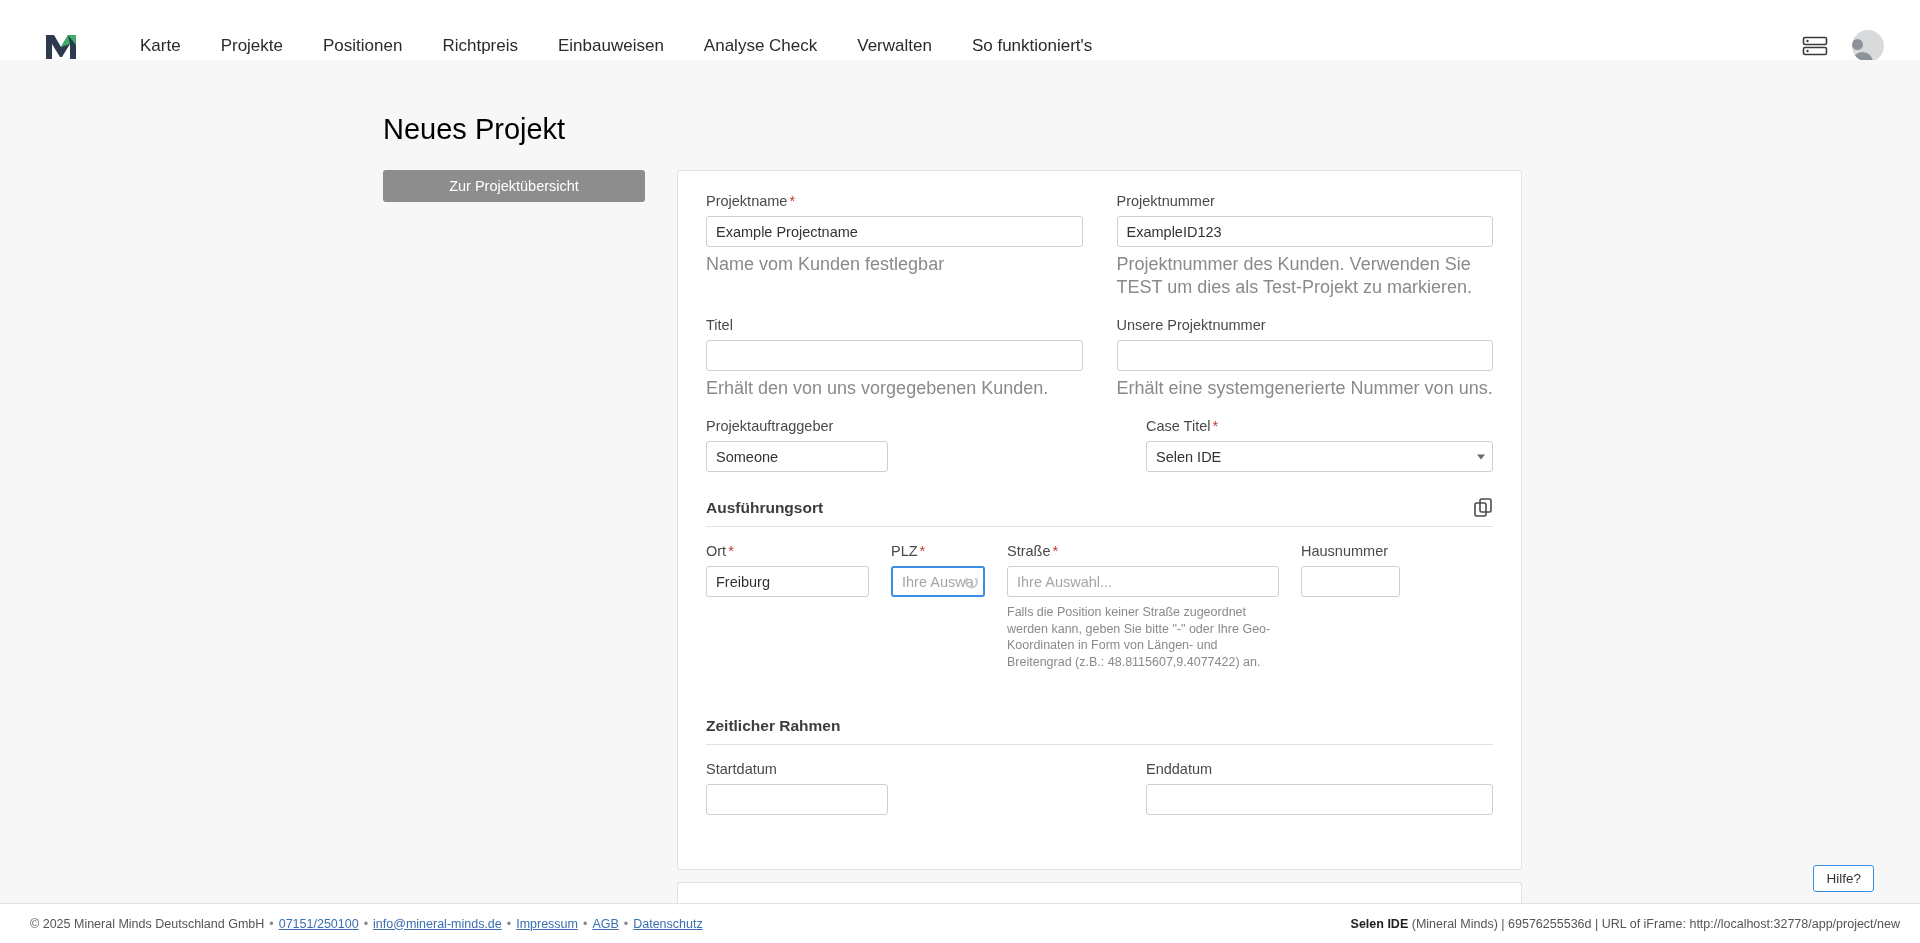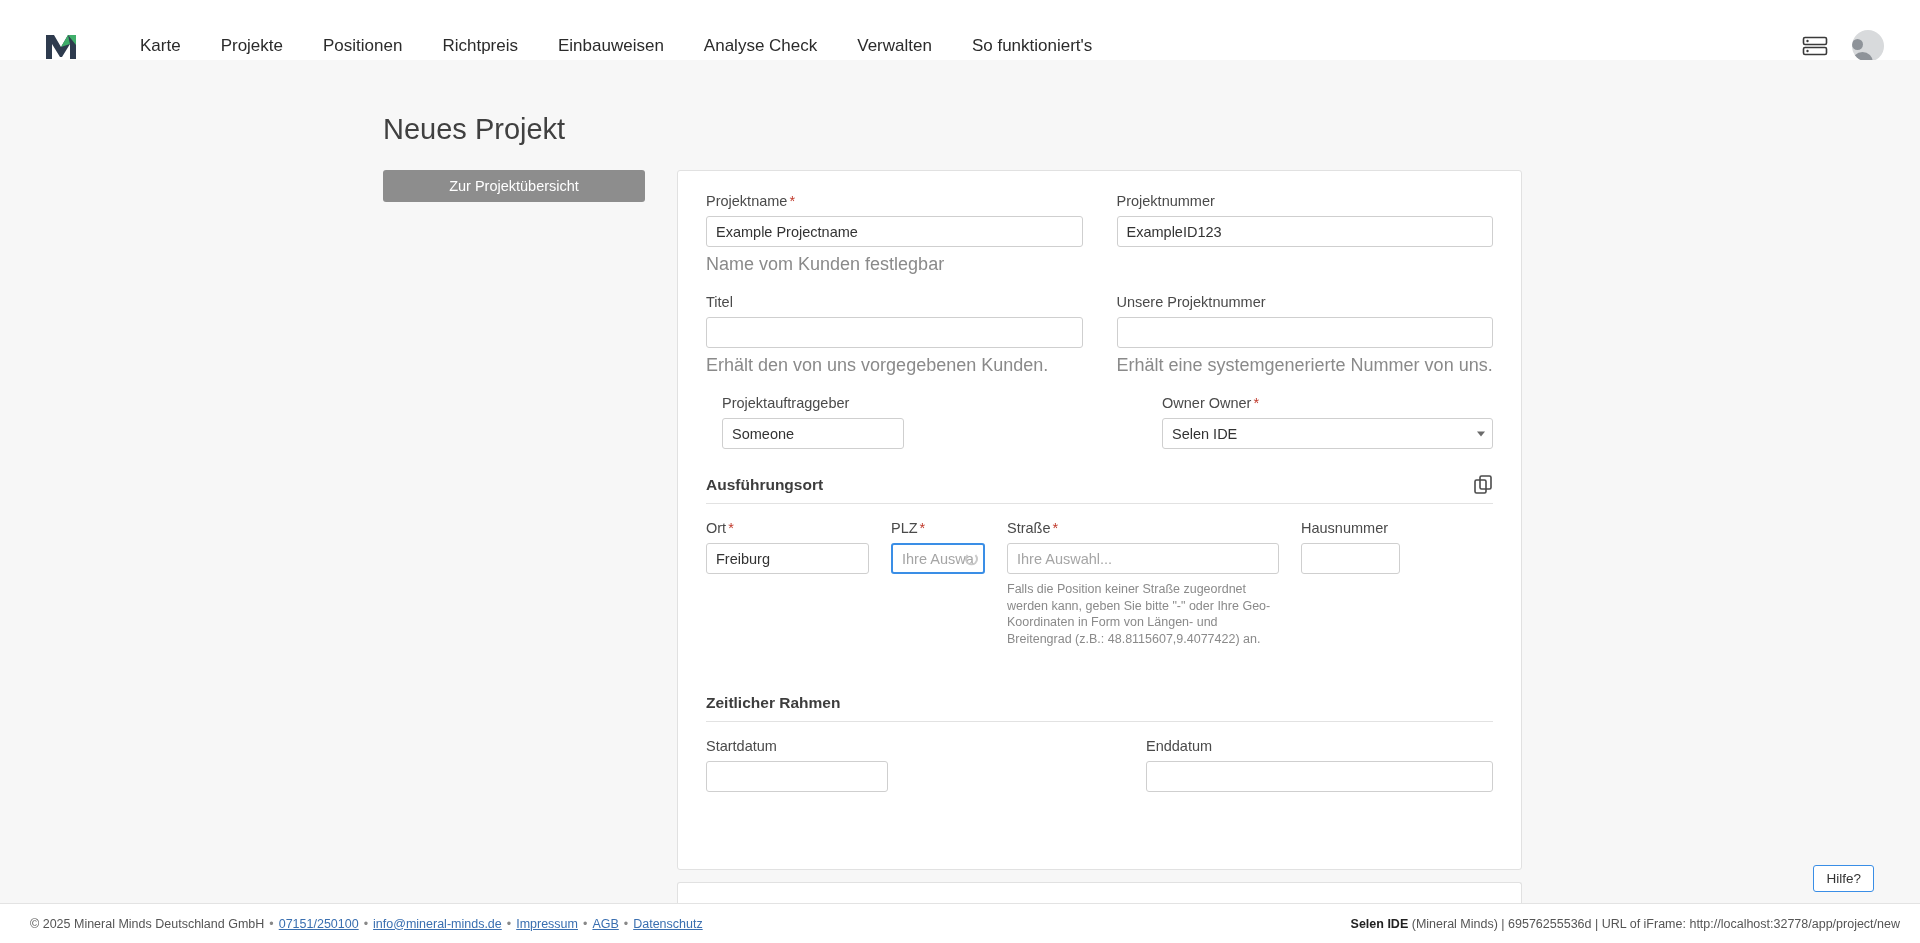--- a/index.html
+++ b/index.html
@@ -68,21 +68,21 @@
   }
 
   
   .page-bg {
     position: absolute; top: 60px; left: 0;
     width: 1920px; height: 843px;
     background: #f7f7f7;
   }
   .page-title {
     position: absolute; top: 113px; left: 383px;
-    font-size: 29px; color: #404040; font-weight: 400;
+    font-size: 29px; color: #000000; font-weight: 400;
   }
   .btn-overview {
     position: absolute; top: 170px; left: 383px;
     width: 262px; height: 32px;
     background: #8d8d8d;
     color: #ffffff;
     font-size: 14.5px;
     border: none; border-radius: 3px;
     cursor: pointer;
     display: flex; align-items: center; justify-content: center;
@@ -286,44 +286,45 @@
       <div class="col">
         <label class="field-label">
           <span>Projektname</span><span class="req">*</span>
         </label>
         <input type="text" value="Example Projectname" style="">
         <div class="help-text">Name vom Kunden festlegbar</div>
       </div>
       <div class="col">
         <label class="field-label">Projektnummer</label>
         <input type="text" value="ExampleID123" style="">
+        <div class="help-text">Projektnummer des Kunden. Verwenden Sie TEST um dies als Test-Projekt zu markieren.</div>
       </div>
     </div>
 
     <div class="row" style="margin-top:18px;">
       <div class="col">
         <label class="field-label">Titel</label>
         <input type="text" class="input-readonly" value="" style="">
         <div class="help-text">Erhält den von uns vorgegebenen Kunden.</div>
       </div>
       <div class="col">
         <label class="field-label">Unsere Projektnummer</label>
         <input type="text" class="input-readonly" value="" style="">
         <div class="help-text">Erhält eine systemgenerierte Nummer von uns.</div>
       </div>
     </div>
 
     <div class="row" style="margin-top:18px;">
-      <div class="col" style="max-width:182px;margin-left:16px;">
+      <div class="col" style="max-width:182px;">
         <label class="field-label">Projektauftraggeber</label>
         <input type="text" value="Someone" style="">
       </div>
       <div class="col" style="margin-left:224px;">
         <label class="field-label">
-          <span>Owner Owner</span><span class="req">*</span>
+          <span>Case Titel</span><span class="req">*</span>
         </label>
         <div class="select-wrap">
           <select>
             <option>Selen IDE</option>
           </select>
           <span class="select-arrow"></span>
         </div>
       </div>
     </div>
 

